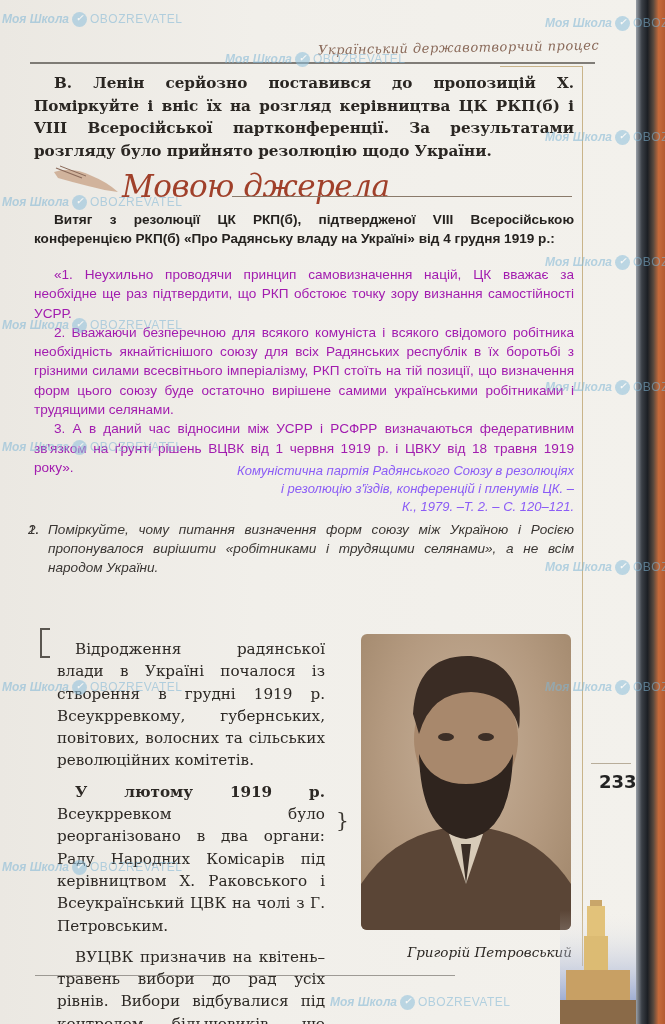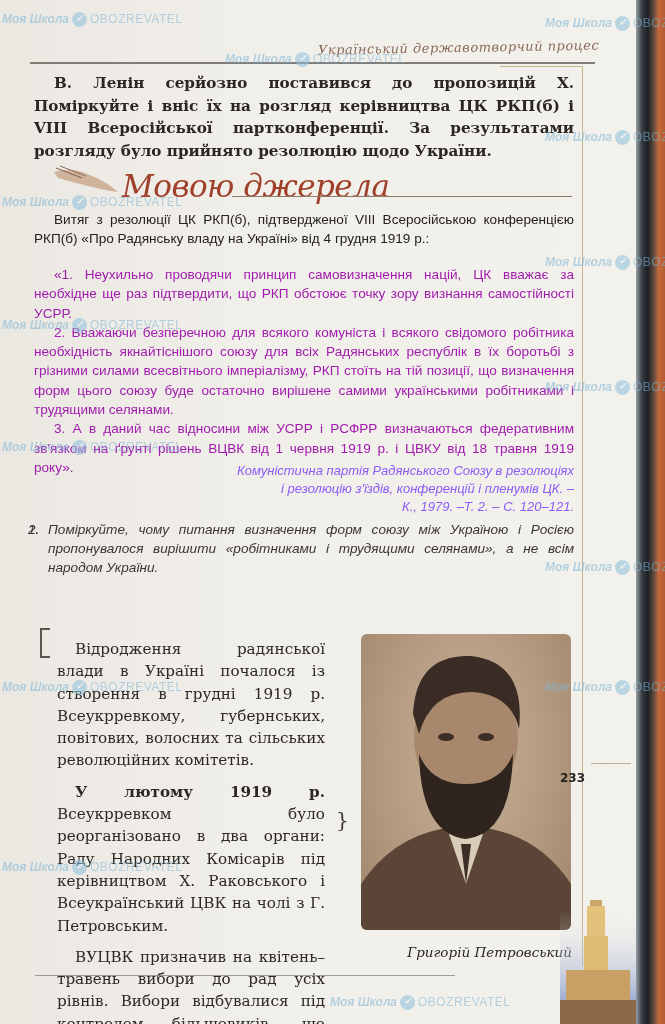--- a/index.html
+++ b/index.html
@@ -45,21 +45,21 @@
   .sources-head .title {
     position:absolute; left:70px; top:8px;
     font-family:"DejaVu Serif", serif; font-style:italic; font-size:31px; color:#a0402a;
     letter-spacing:-.5px;
   }
   .sources-head .line {
     position:absolute; left:180px; top:36px; width:340px; height:1px; background:#8a7a6a;
   }
   .src-title {
     position:absolute; left:34px; top:210px; width:540px;
-    font-family:"Liberation Sans", sans-serif; font-weight:normal; font-size:13.6px; line-height:19px;
+    font-family:"Liberation Sans", sans-serif; font-weight:bold; font-size:13.6px; line-height:19px;
     text-indent:20px; text-align:justify; color:#25221f;
   }
   .src-body {
     position:absolute; left:34px; top:265px; width:540px;
     font-family:"Liberation Sans", sans-serif; font-size:13.6px; line-height:19.3px;
     text-align:justify; color:#a21caf;
   }
   .src-body p { margin:0; text-indent:20px; }
   .citation {
     position:absolute; left:200px; top:462px; width:374px;
@@ -94,22 +94,22 @@
     background:radial-gradient(ellipse at 50% 40%,#c7b19a 0%,#b49a80 55%,#9e8468 100%);
   }
   .caption {
     position:absolute; left:380px; top:944px; width:192px;
     font-family:"DejaVu Serif", serif; font-style:italic; font-size:13.5px; text-align:right; color:#2a2622;
   }
   .page-num-rule {
     position:absolute; left:591px; top:763px; width:40px; height:1px; background:#b8ad9a;
   }
   .page-num {
-    position:absolute; left:560px; top:771px;
-    font-family:"DejaVu Sans", sans-serif; font-weight:bold; font-size:12px; color:#222;
+    position:absolute; left:599px; top:771px;
+    font-family:"DejaVu Sans", sans-serif; font-weight:bold; font-size:18px; color:#222;
   }
   .building { position:absolute; left:560px; top:890px; width:76px; height:134px; }
   .bottom-rule {
     position:absolute; left:35px; top:975px; width:420px; height:1px; background:#7a7670; opacity:.7;
   }
   .wm {
     position:absolute; font-family:"Liberation Sans", sans-serif; font-style:italic; font-weight:bold;
     font-size:12px; color:#7fb6d6; opacity:.55; white-space:nowrap; pointer-events:none;
   }
   .wm .circ {

